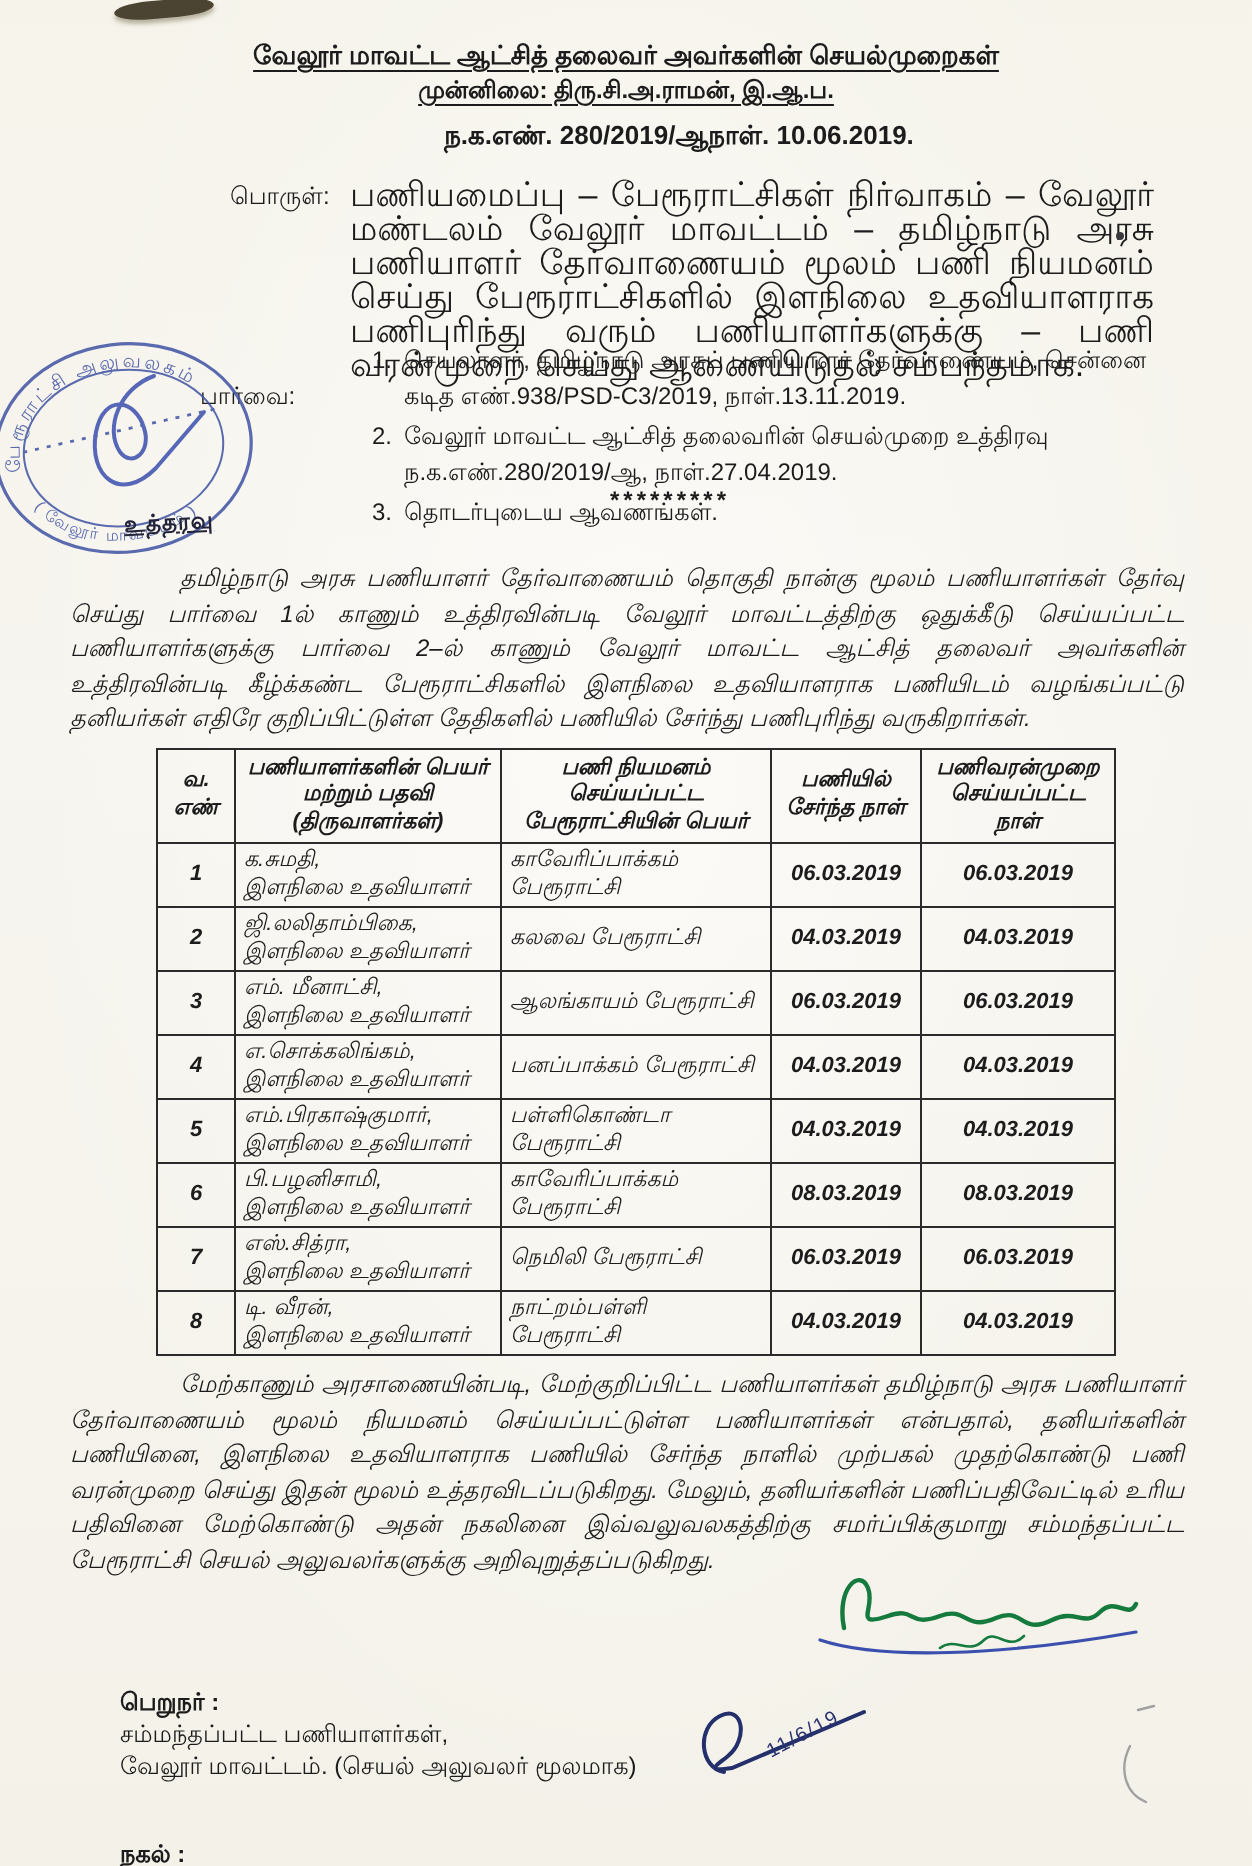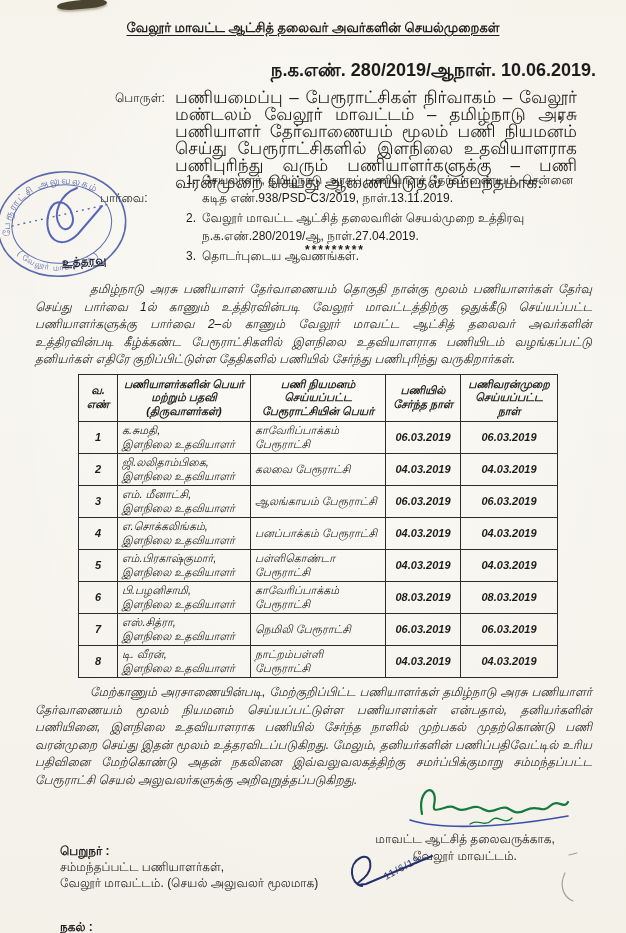--- a/index.html
+++ b/index.html
@@ -9,22 +9,22 @@
     background:#f6f4ed;
     background-image:radial-gradient(ellipse at 50% 40%, rgba(255,255,255,.55), rgba(0,0,0,0) 70%),
                      linear-gradient(180deg,#f5f3ea,#f7f5ef 40%,#f3f1e8);
     color:#1c1c1c;
   }
   .abs{position:absolute;}
   .title{top:20px;left:0;width:100%;text-align:center;font-size:13px;font-weight:700;
          text-decoration:underline;text-underline-offset:3px;}
   .presence{top:38px;left:0;width:100%;text-align:center;font-size:12px;font-weight:700;
          text-decoration:underline;text-underline-offset:3px;}
-  .refline{top:60px;left:35px;right:30px;display:flex;justify-content:flex-end;
-         font-size:18px;font-weight:700;margin-left:48px;}
+  .refline{top:60px;left:35px;right:30px;display:flex;justify-content:center;
+         font-size:13px;font-weight:700;margin-left:48px;}
   .sub-label{top:91px;left:115px;font-size:12px;}
   .sub-text{top:89px;left:175px;width:402px;font-size:17px;line-height:17px;text-align:justify;}
   .ref-label{top:167px;left:100px;font-size:12px;margin-top:24px;}
   .ref-list{top:172px;left:196px;width:382px;font-size:12px;line-height:17.5px;margin:0;padding:0;list-style-position:outside;}
   .ref-list li{margin:0 0 3px 0;padding-left:6px;}
   .ref-list li::marker{content:counter(list-item) ".";font-size:12px;}
   .stars{top:243px;left:175px;width:320px;text-align:center;font-size:12px;font-weight:700;letter-spacing:2px;}
   .flow{top:281px;left:35px;width:557px;font-size:12px;line-height:17.5px;font-style:italic;}
   .para{text-align:justify;text-indent:55px;margin:0 0 3px 0;}
   table.gov{border-collapse:collapse;margin:5px 0 6px 43px;table-layout:fixed;width:474px;}
@@ -52,20 +52,21 @@
   .hand-date{font-size:10px;color:#2c3370;transform:rotate(-28deg);letter-spacing:1px;}
 </style>
 </head>
 <body>
 
 <div class="page">
 
   <div class="abs sticker"></div>
 
   <div class="abs title">வேலூர் மாவட்ட ஆட்சித் தலைவர் அவர்களின் செயல்முறைகள்</div>
+  <div class="abs presence">முன்னிலை: திரு.சி.அ.ராமன், இ.ஆ.ப.</div>
 
   <div class="abs refline">
     <span>ந.க.எண். 280/2019/ஆ</span>
     <span>நாள். 10.06.2019.</span>
   </div>
 
   <div class="abs sub-label">பொருள்:</div>
   <div class="abs sub-text">பணியமைப்பு – பேரூராட்சிகள் நிர்வாகம் – வேலூர் மண்டலம் வேலூர் மாவட்டம் – தமிழ்நாடு அரசு பணியாளர் தேர்வாணையம் மூலம் பணி நியமனம் செய்து பேரூராட்சிகளில் இளநிலை உதவியாளராக பணிபுரிந்து வரும் பணியாளர்களுக்கு – பணி வரன்முறை செய்து ஆணையிடுதல் சம்பந்தமாக.</div>
   <div class="abs ink-dot"></div>
 
@@ -196,24 +197,20 @@
 
     <p class="para">மேற்காணும் அரசாணையின்படி, மேற்குறிப்பிட்ட பணியாளர்கள் தமிழ்நாடு அரசு பணியாளர் தேர்வாணையம் மூலம் நியமனம் செய்யப்பட்டுள்ள பணியாளர்கள் என்பதால், தனியர்களின் பணியினை, இளநிலை உதவியாளராக பணியில் சேர்ந்த நாளில் முற்பகல் முதற்கொண்டு பணி வரன்முறை செய்து இதன் மூலம் உத்தரவிடப்படுகிறது.  மேலும், தனியர்களின் பணிப்பதிவேட்டில் உரிய பதிவினை மேற்கொண்டு அதன் நகலினை இவ்வலுவலகத்திற்கு சமர்ப்பிக்குமாறு சம்மந்தப்பட்ட பேரூராட்சி செயல் அலுவலர்களுக்கு அறிவுறுத்தப்படுகிறது.</p>
   </div>
 
   <svg class="abs" style="left:400px;top:780px;width:175px;height:58px" viewBox="0 0 175 58">
     <path d="M22,34 C18,14 30,4 34,14 C38,24 26,34 44,28 C58,23 54,34 70,28 C84,23 82,36 98,29 C112,23 110,38 126,30 C138,24 142,34 150,26 C158,18 164,30 168,22" fill="none" stroke="#157a3d" stroke-width="2.2" stroke-linecap="round"></path>
     <path d="M10,40 C40,50 100,48 168,36" fill="none" stroke="#3b4fae" stroke-width="1.6" stroke-linecap="round"></path>
     <path d="M70,44 C78,38 84,48 92,40 C98,34 104,46 112,38" fill="none" stroke="#157a3d" stroke-width="1.3" stroke-linecap="round"></path>
   </svg>
 
-  <div class="abs sign-for">
-    <div>மாவட்ட ஆட்சித் தலைவருக்காக,</div>
-    <div>வேலூர் மாவட்டம்.</div>
-  </div>
 
   <div class="abs addressee">
     <div class="lbl">பெறுநர் :</div>
     <div>சம்மந்தப்பட்ட பணியாளர்கள்,</div>
     <div>வேலூர் மாவட்டம். (செயல் அலுவலர் மூலமாக)</div>
   </div>
 
   <svg class="abs" style="left:340px;top:848px;width:110px;height:52px" viewBox="0 0 110 52">
     <path d="M22,38 C10,36 8,16 20,10 C32,4 34,22 24,30 C18,35 12,38 26,36 L92,8" fill="none" stroke="#23306b" stroke-width="2" stroke-linecap="round"></path>
     <path d="M14,44 L96,40" fill="none" stroke="#23306b" stroke-width="1.2" opacity=".0"></path>

